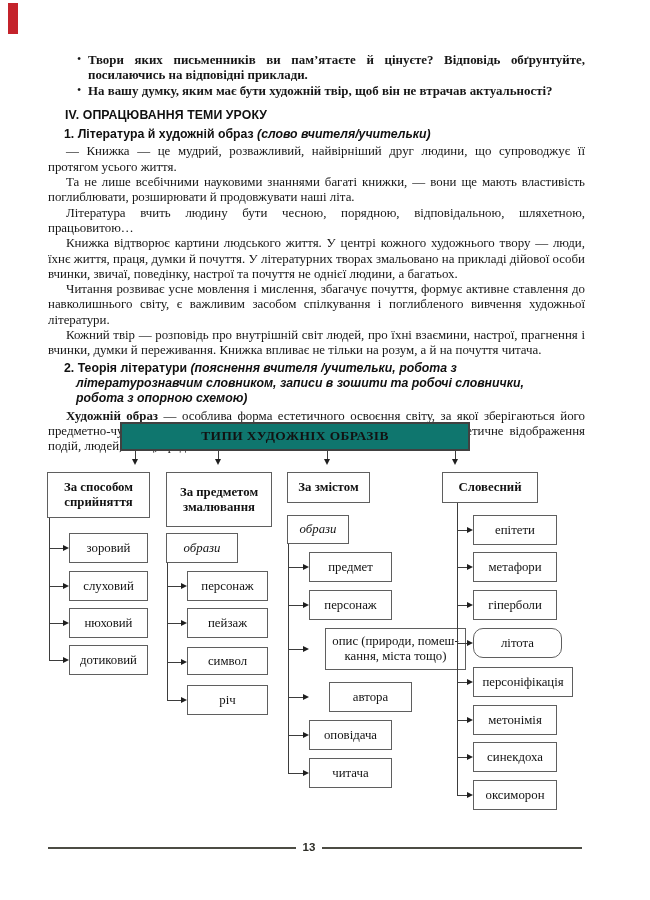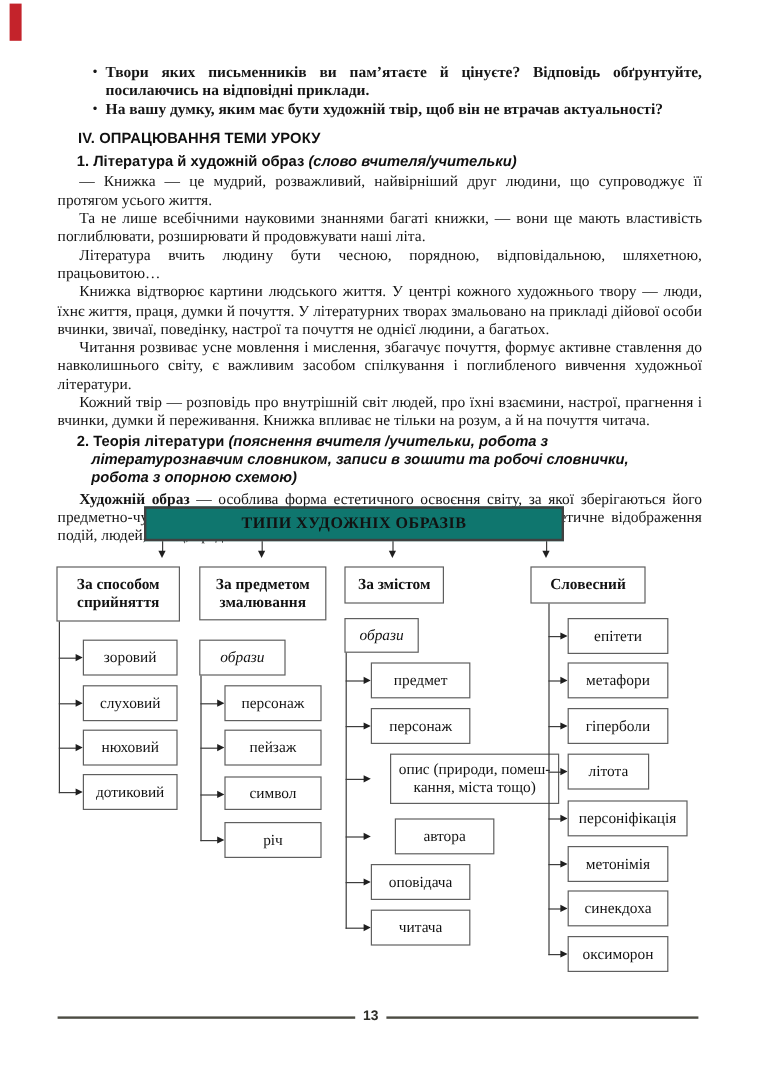--- a/index.html
+++ b/index.html
@@ -107,21 +107,21 @@
       <div class="dg-box" style="left: 69px; top: 533px; width: 79px; height: 30px;">зоровий</div>
       <div class="dg-hline" style="left: 49px; top: 585.5px; width: 15px;"></div>
       <div class="arr-r" style="left: 62.5px; top: 582.5px;"></div>
       <div class="dg-box" style="left: 69px; top: 571px; width: 79px; height: 30px;">слуховий</div>
       <div class="dg-hline" style="left: 49px; top: 622.5px; width: 15px;"></div>
       <div class="arr-r" style="left: 62.5px; top: 619.5px;"></div>
       <div class="dg-box" style="left: 69px; top: 608px; width: 79px; height: 30px;">нюховий</div>
       <div class="dg-hline" style="left: 49px; top: 659.5px; width: 15px;"></div>
       <div class="arr-r" style="left: 62.5px; top: 656.5px;"></div>
       <div class="dg-box" style="left: 69px; top: 645px; width: 79px; height: 30px;">дотиковий</div>
-      <div class="dg-box dg-head" style="left: 166px; top: 472px; width: 106px; height: 45px;">За предметом змалювання</div>
+      <div class="dg-box dg-head" style="left: 166px; top: 472px; width: 106px; height: 55px;">За предметом змалювання</div>
       <div class="dg-box dg-sub" style="left: 166px; top: 533px; width: 72px; height: 30px;">образи</div>
       <div class="dg-vline" style="left: 167px; top: 563px; height: 138px;"></div>
       <div class="dg-hline" style="left: 167px; top: 585.5px; width: 15px;"></div>
       <div class="arr-r" style="left: 180.5px; top: 582.5px;"></div>
       <div class="dg-box" style="left: 187px; top: 571px; width: 81px; height: 30px;">персонаж</div>
       <div class="dg-hline" style="left: 167px; top: 622.5px; width: 15px;"></div>
       <div class="arr-r" style="left: 180.5px; top: 619.5px;"></div>
       <div class="dg-box" style="left: 187px; top: 608px; width: 81px; height: 30px;">пейзаж</div>
       <div class="dg-hline" style="left: 167px; top: 661.5px; width: 15px;"></div>
       <div class="arr-r" style="left: 180.5px; top: 658.5px;"></div>
@@ -156,21 +156,21 @@
       <div class="arr-r" style="left: 466.5px; top: 526.5px;"></div>
       <div class="dg-box" style="left: 473px; top: 515px; width: 84px; height: 30px;">епітети</div>
       <div class="dg-hline" style="left: 457px; top: 566.5px; width: 11px;"></div>
       <div class="arr-r" style="left: 466.5px; top: 563.5px;"></div>
       <div class="dg-box" style="left: 473px; top: 552px; width: 84px; height: 30px;">метафори</div>
       <div class="dg-hline" style="left: 457px; top: 604.5px; width: 11px;"></div>
       <div class="arr-r" style="left: 466.5px; top: 601.5px;"></div>
       <div class="dg-box" style="left: 473px; top: 590px; width: 84px; height: 30px;">гіперболи</div>
       <div class="dg-hline" style="left: 457px; top: 642.5px; width: 11px;"></div>
       <div class="arr-r" style="left: 466.5px; top: 639.5px;"></div>
-      <div class="dg-box" style="left: 473px; top: 628px; width: 68px; height: 30px;">літота</div>
+      <div class="dg-box" style="left: 473px; top: 628px; width: 89px; height: 30px; border-radius: 10px;">літота</div>
       <div class="dg-hline" style="left: 457px; top: 681.5px; width: 11px;"></div>
       <div class="arr-r" style="left: 466.5px; top: 678.5px;"></div>
       <div class="dg-box" style="left: 473px; top: 667px; width: 100px; height: 30px;">персоніфікація</div>
       <div class="dg-hline" style="left: 457px; top: 719.5px; width: 11px;"></div>
       <div class="arr-r" style="left: 466.5px; top: 716.5px;"></div>
       <div class="dg-box" style="left: 473px; top: 705px; width: 84px; height: 30px;">метонімія</div>
       <div class="dg-hline" style="left: 457px; top: 756.5px; width: 11px;"></div>
       <div class="arr-r" style="left: 466.5px; top: 753.5px;"></div>
       <div class="dg-box" style="left: 473px; top: 742px; width: 84px; height: 30px;">синекдоха</div>
       <div class="dg-hline" style="left: 457px; top: 794.5px; width: 11px;"></div>

